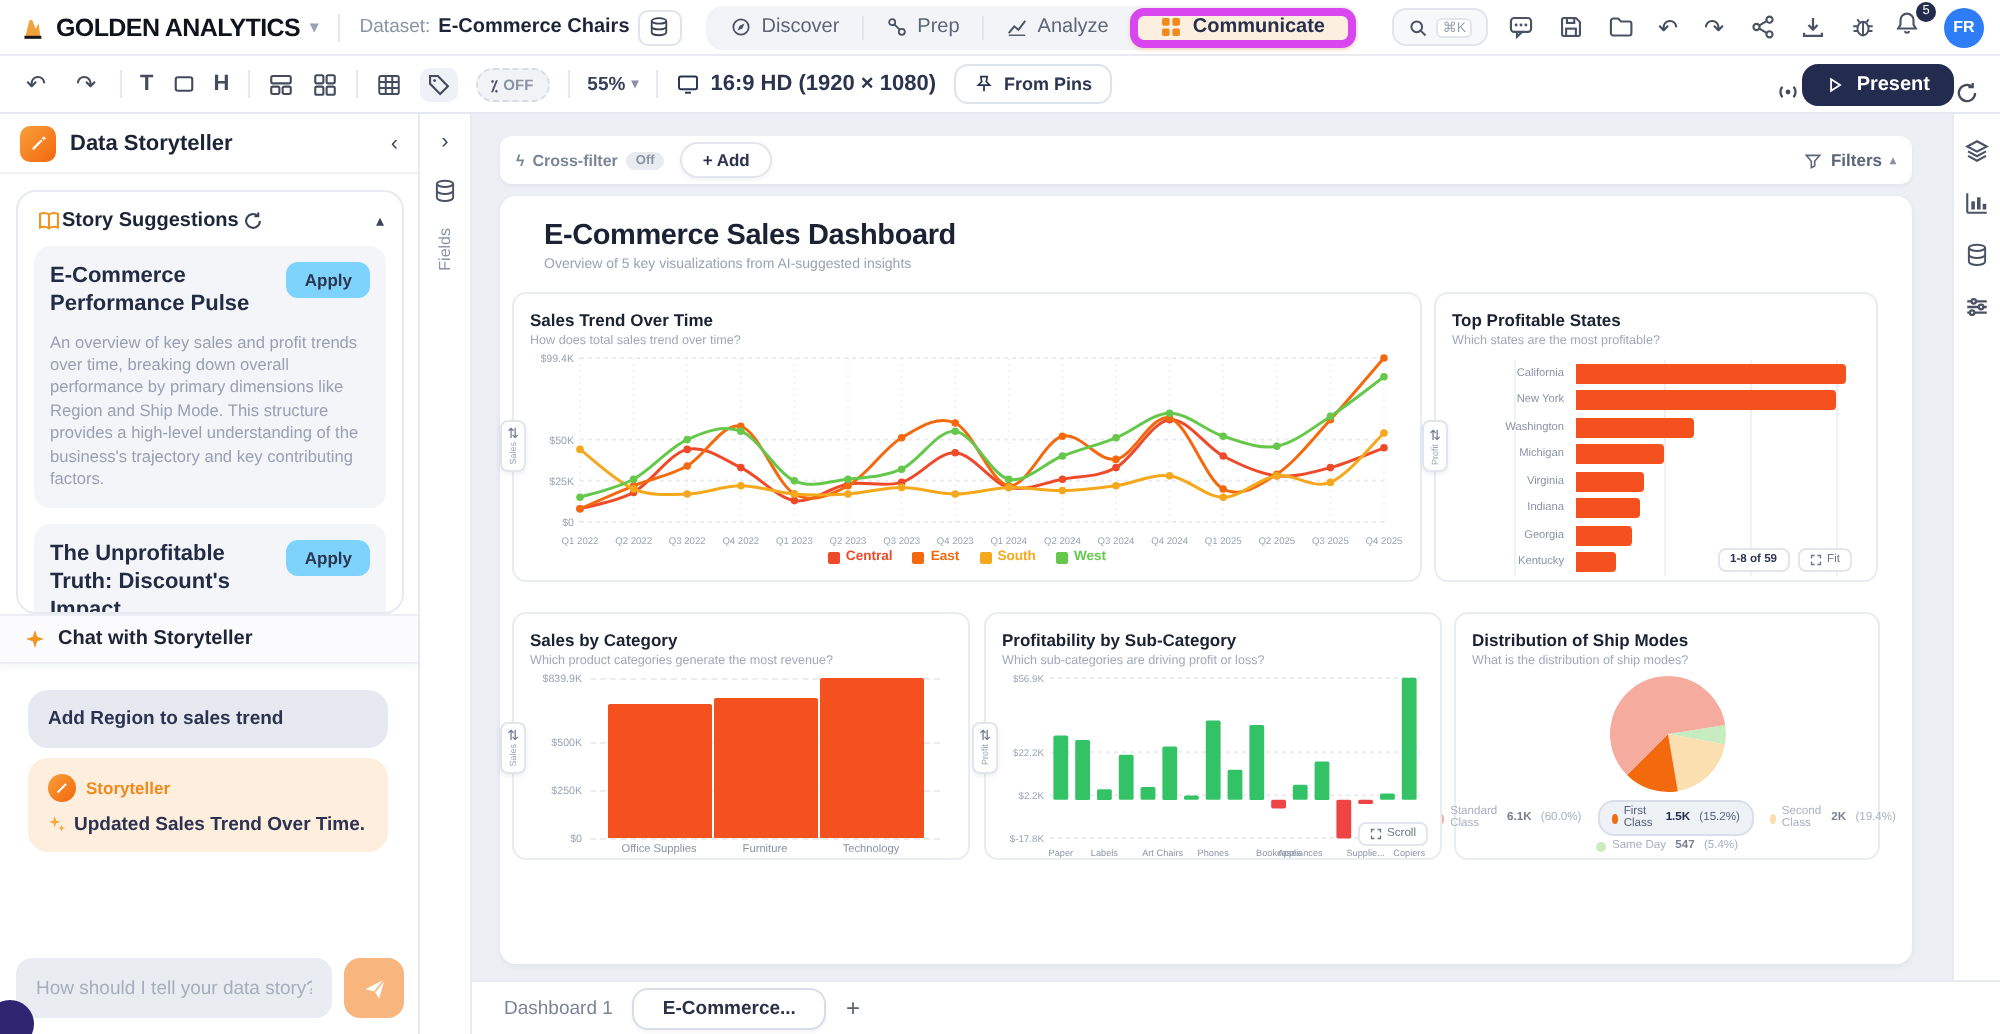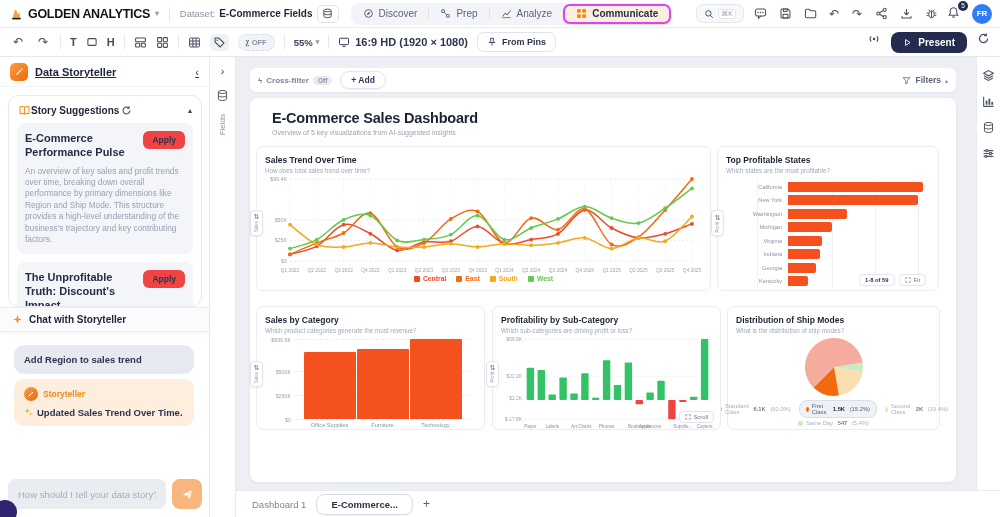--- a/index.html
+++ b/index.html
@@ -10,56 +10,56 @@
   
   .navbar { position:absolute; left:0; top:0; width:1000px; height:28px; background:#fff; border-bottom:1px solid #e9ebf1; display:flex; align-items:center; padding:0 8px; gap:6px; z-index:30; }
   .brand { display:flex; align-items:center; gap:5px; font-weight:bold; font-size:12.5px; letter-spacing:-0.3px; color:#10131c; }
   .brand .chev { color:#9aa1b0; font-size:8px; }
   .nav-divider { width:1px; height:14px; background:#e4e7ed; margin:0 4px; }
   .dataset { display:flex; align-items:center; gap:4px; font-size:9.5px; color:#8a93a6; }
   .dataset b { color:#1d2437; font-size:10px; }
   .db-btn { width:22px; height:18px; border:1px solid #dfe3ea; border-radius:5px; background:#fff; display:flex; align-items:center; justify-content:center; }
   .seg { display:flex; align-items:center; background:#f2f4f7; border-radius:8px; height:22px; padding:1px; margin-left:6px; }
   .seg-item { display:flex; align-items:center; gap:5px; padding:0 11px; height:20px; font-size:10px; color:#5c6678; border-radius:7px; white-space:nowrap; }
-  .seg-item.active { background:#fcefe0; border:2px solid #d946ef; color:#27304b; font-weight:bold; box-shadow:0 1px 2px rgba(240,140,40,.25); }
+  .seg-item.active { background:#fcefe0; border:4px solid #d946ef; color:#27304b; font-weight:bold; box-shadow:0 1px 2px rgba(240,140,40,.25); }
   .seg-sep { width:1px; height:12px; background:#e2e5ec; }
   .nav-right { margin-left:auto; display:flex; align-items:center; gap:7px; }
   .search-pill { display:flex; align-items:center; gap:4px; border:1px solid #e2e5ec; background:#f7f8fa; border-radius:7px; height:19px; padding:0 7px; color:#7e8799; }
   .kbd { font-size:7px; color:#9aa1b0; border:1px solid #e2e5ec; border-radius:3px; padding:0 2px; background:#fff; }
   .nav-ic { width:18px; height:18px; }
   .bell-wrap { position:relative; width:18px; height:18px; }
   .badge { position:absolute; top:-4px; right:-3px; min-width:10px; height:10px; border-radius:6px; background:#232c4e; color:#fff; font-size:6.5px; display:flex; align-items:center; justify-content:center; padding:0 2px; }
   .avatar { width:20px; height:20px; border-radius:50%; background:#2e7cf6; color:#fff; font-size:8px; font-weight:bold; display:flex; align-items:center; justify-content:center; }
 
   
   .toolbar { position:absolute; left:0; top:28px; width:1000px; height:29px; background:#fff; border-bottom:1px solid #e4e7ee; display:flex; align-items:center; padding:0 10px; gap:9px; z-index:29; }
   .tb-ic { font-size:12px; color:#434b5c; width:16px; text-align:center; }
   .tb-letter { font-weight:bold; font-size:11px; color:#434b5c; }
   .tb-divider { width:1px; height:14px; background:#e6e9ef; }
   .tb-toggle { background:#eef1f5; border-radius:5px; padding:2px 3px; }
   .off-pill { display:flex; align-items:center; gap:3px; background:#f1f3f6; border:1px dashed #d8dce4; border-radius:9px; padding:2px 7px; font-size:7.5px; font-weight:bold; color:#8a93a6; }
   .zoom-ctl { display:flex; align-items:center; gap:3px; font-size:9.5px; color:#39415a; font-weight:bold; }
   .size-label { display:flex; align-items:center; gap:5px; font-size:11px; color:#2c3450; font-weight:bold; }
   .frompins { display:flex; align-items:center; gap:5px; border:1px solid #dfe3ea; border-radius:7px; height:20px; padding:0 9px; font-size:9px; font-weight:bold; color:#2c3450; background:#fff; }
-  .tb-right { margin-left:auto; display:flex; align-items:flex-start; gap:10px; }
+  .tb-right { margin-left:auto; display:flex; align-items:flex-end; }
   .present-btn { display:flex; align-items:center; gap:6px; background:#232c4e; color:#fff; border-radius:8px; height:21px; padding:0 12px; font-size:10px; font-weight:bold; }
 
   
   .sidebar { position:absolute; left:0; top:57px; width:210px; height:460px; background:#fff; border-right:1px solid #e7eaef; z-index:20; }
-  .ds-header { position:absolute; left:0; top:0; width:100%; height:30px; display:flex; align-items:center; gap:7px; padding:0 10px; border-bottom:1px solid #f0f2f6;text-decoration:underline; }
+  .ds-header { position:absolute; left:0; top:0; width:100%; height:30px; display:flex; align-items:center; gap:7px; padding:0 10px; border-bottom:1px solid #f0f2f6; }
   .wand-sq { width:18px; height:18px; border-radius:5px; background:linear-gradient(135deg,#f9a03c,#f2670c); display:flex; align-items:center; justify-content:center; }
   .ds-title { font-size:11px; font-weight:bold; color:#1d2437; }
   .collapse { margin-left:auto; color:#3c445a; font-size:11px; }
   .story-card { position:absolute; left:8px; top:38px; width:194px; height:212px; border:1px solid #e7eaf0; border-radius:10px; overflow:hidden; background:#fff; }
   .sc-head { display:flex; align-items:center; gap:0; padding:8px 9px 6px; }
   .sc-title { font-size:10px; font-weight:bold; color:#1d2437; }
   .sug { margin:0 8px 8px; background:#f4f5f8; border-radius:8px; padding:8px; }
   .sug-row { display:flex; gap:6px; }
   .sug-title { font-size:11px; font-weight:bold; color:#232c45; line-height:1.3; flex:1; }
-  .apply-btn { background:#ef4444; border-radius:6px; padding:4px 9px; font-size:8.5px; font-weight:bold; color:#2c3450; height:fit-content;text-align:right; }
+  .apply-btn { background:#7dd3fc; border-radius:6px; padding:4px 9px; font-size:8.5px; font-weight:bold; color:#2c3450; height:fit-content;text-align:right; }
   .sug-body { margin-top:6px; font-size:8.3px; line-height:1.38; color:#98a0b3; }
   .chat-head { position:absolute; left:0; top:250px; width:100%; height:25px; background:#fbfbfd; border-top:1px solid #eceef3; border-bottom:1px solid #eceef3; display:flex; align-items:center; gap:6px; padding:0 12px; font-size:10px; font-weight:bold; color:#1d2437; box-shadow:0 2px 4px rgba(30,40,70,.04); }
   .user-bubble { position:absolute; left:14px; top:288px; width:180px; background:#e6e9ef; border-radius:10px; padding:9px 10px; font-size:9.5px; font-weight:bold; color:#2b3350; }
   .ai-card { position:absolute; left:14px; top:322px; width:180px; background:#fdeede; border-radius:10px; padding:8px 10px; }
   .ai-head { display:flex; align-items:center; gap:5px; }
   .ai-name { font-size:8.5px; font-weight:bold; color:#ef8a1d; }
   .ai-msg { margin-top:6px; font-size:9.5px; font-weight:bold; color:#2b3350; display:flex; gap:4px; align-items:flex-start; }
   .ai-msg .spark { color:#f4a53c; }
   .chat-input-row { position:absolute; left:8px; bottom:8px; width:194px; display:flex; gap:6px; }
   .chat-input { flex:1; background:#e9ecf1; border:none; outline:none; border-radius:8px; height:30px; padding:0 10px; font-size:9.5px; color:#39415a; font-family:"Liberation Sans",sans-serif; }
@@ -142,21 +142,21 @@
           <path d="M5 13 L7 5 C7.3 4 8.6 4 9 5 L10.5 9 L12 6 L13 13 Z" fill="#f2a23c"></path>
           <path d="M4.5 13.5 h9" stroke="#15181f" stroke-width="1.6"></path>
         </svg>
     </span>
     <span>GOLDEN ANALYTICS</span>
     <span class="chev">▾</span>
   </div>
   <div class="nav-divider"></div>
   <div class="dataset">
     <span>Dataset:</span>
-    <b>E-Commerce Fields</b>
+    <b>E-Commerce Chairs</b>
     <span class="db-btn">
       <span class="icon">
         <svg width="11" height="11" viewBox="0 0 16 16" fill="none" stroke="#3a4254" stroke-width="1.3">
             <ellipse cx="8" cy="3.6" rx="5.3" ry="2"></ellipse>
             <path d="M2.7 3.6 v8.4 c0 1.1 2.4 2 5.3 2 s5.3-.9 5.3-2 V3.6"></path>
             <path d="M2.7 7.8 c0 1.1 2.4 2 5.3 2 s5.3-.9 5.3-2"></path>
           </svg>
       </span>
     </span>
   </div>

